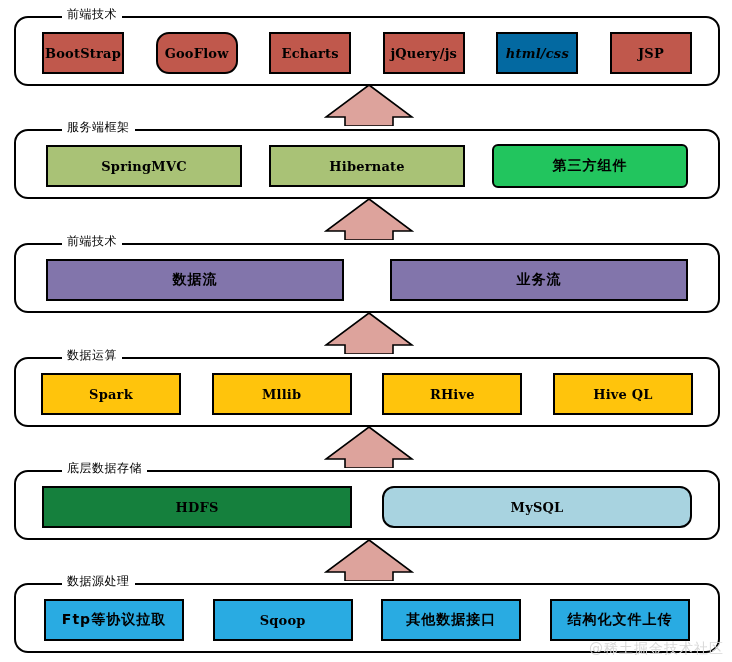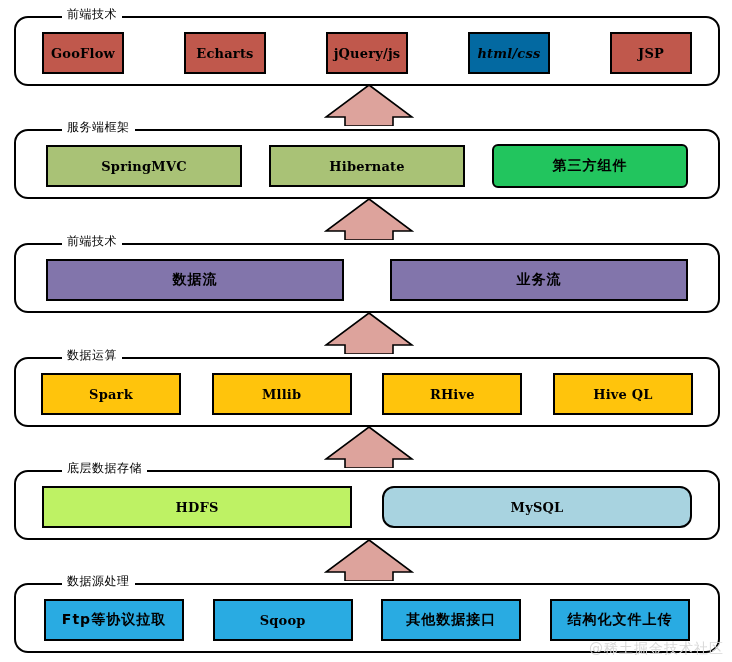--- a/index.html
+++ b/index.html
@@ -92,21 +92,22 @@
   }
 </style>
 </head>
 <body>
 
 <div id="diagram">
 
   <div class="layer" style="left:14px; top:16px; width:706px; height:70px;">
     <div class="layer-legend">前端技术</div>
     <div class="row" style="top:14px; height:42px; padding:0 26px; justify-content:space-between;">
-      <div class="node" style="width:82px; height:42px; background:#c0584c;">GooFlow</div>
+      <div class="node" style="width:82px; height:42px; background:#c0584c;">BootStrap</div>
+      <div class="node" style="width:82px; height:42px; background:#c0584c;border-radius:13px;">GooFlow</div>
       <div class="node" style="width:82px; height:42px; background:#c0584c;">Echarts</div>
       <div class="node" style="width:82px; height:42px; background:#c0584c;">jQuery/js</div>
       <div class="node" style="width:82px; height:42px; background:#0369a1;font-style:italic;">html/css</div>
       <div class="node" style="width:82px; height:42px; background:#c0584c;">JSP</div>
     </div>
   </div>
 
   <div class="arrow" style="left:324px; top:84px; width:90px; height:42px;">
     <svg width="90" height="42" viewBox="0 0 90 42">
       <polygon points="45,1 88,33 69,33 69,42 21,42 21,33 2,33" fill="#dda39c" stroke="#000000" stroke-width="1.6" stroke-linejoin="miter"></polygon>
@@ -154,21 +155,21 @@
 
   <div class="arrow" style="left:324px; top:426px; width:90px; height:42px;">
     <svg width="90" height="42" viewBox="0 0 90 42">
       <polygon points="45,1 88,33 69,33 69,42 21,42 21,33 2,33" fill="#dda39c" stroke="#000000" stroke-width="1.6" stroke-linejoin="miter"></polygon>
     </svg>
   </div>
 
   <div class="layer" style="left:14px; top:470px; width:706px; height:70px;">
     <div class="layer-legend">底层数据存储</div>
     <div class="row" style="top:14px; height:42px; padding:0 26px; justify-content:space-between;">
-      <div class="node" style="width:310px; height:42px; background:#bef264;">HDFS</div>
+      <div class="node" style="width:310px; height:42px; background:#15803d;">HDFS</div>
       <div class="node" style="width:310px; height:42px; background:#a8d3e0;border-radius:12px;">MySQL</div>
     </div>
   </div>
 
   <div class="arrow" style="left:324px; top:539px; width:90px; height:42px;">
     <svg width="90" height="42" viewBox="0 0 90 42">
       <polygon points="45,1 88,33 69,33 69,42 21,42 21,33 2,33" fill="#dda39c" stroke="#000000" stroke-width="1.6" stroke-linejoin="miter"></polygon>
     </svg>
   </div>
 

